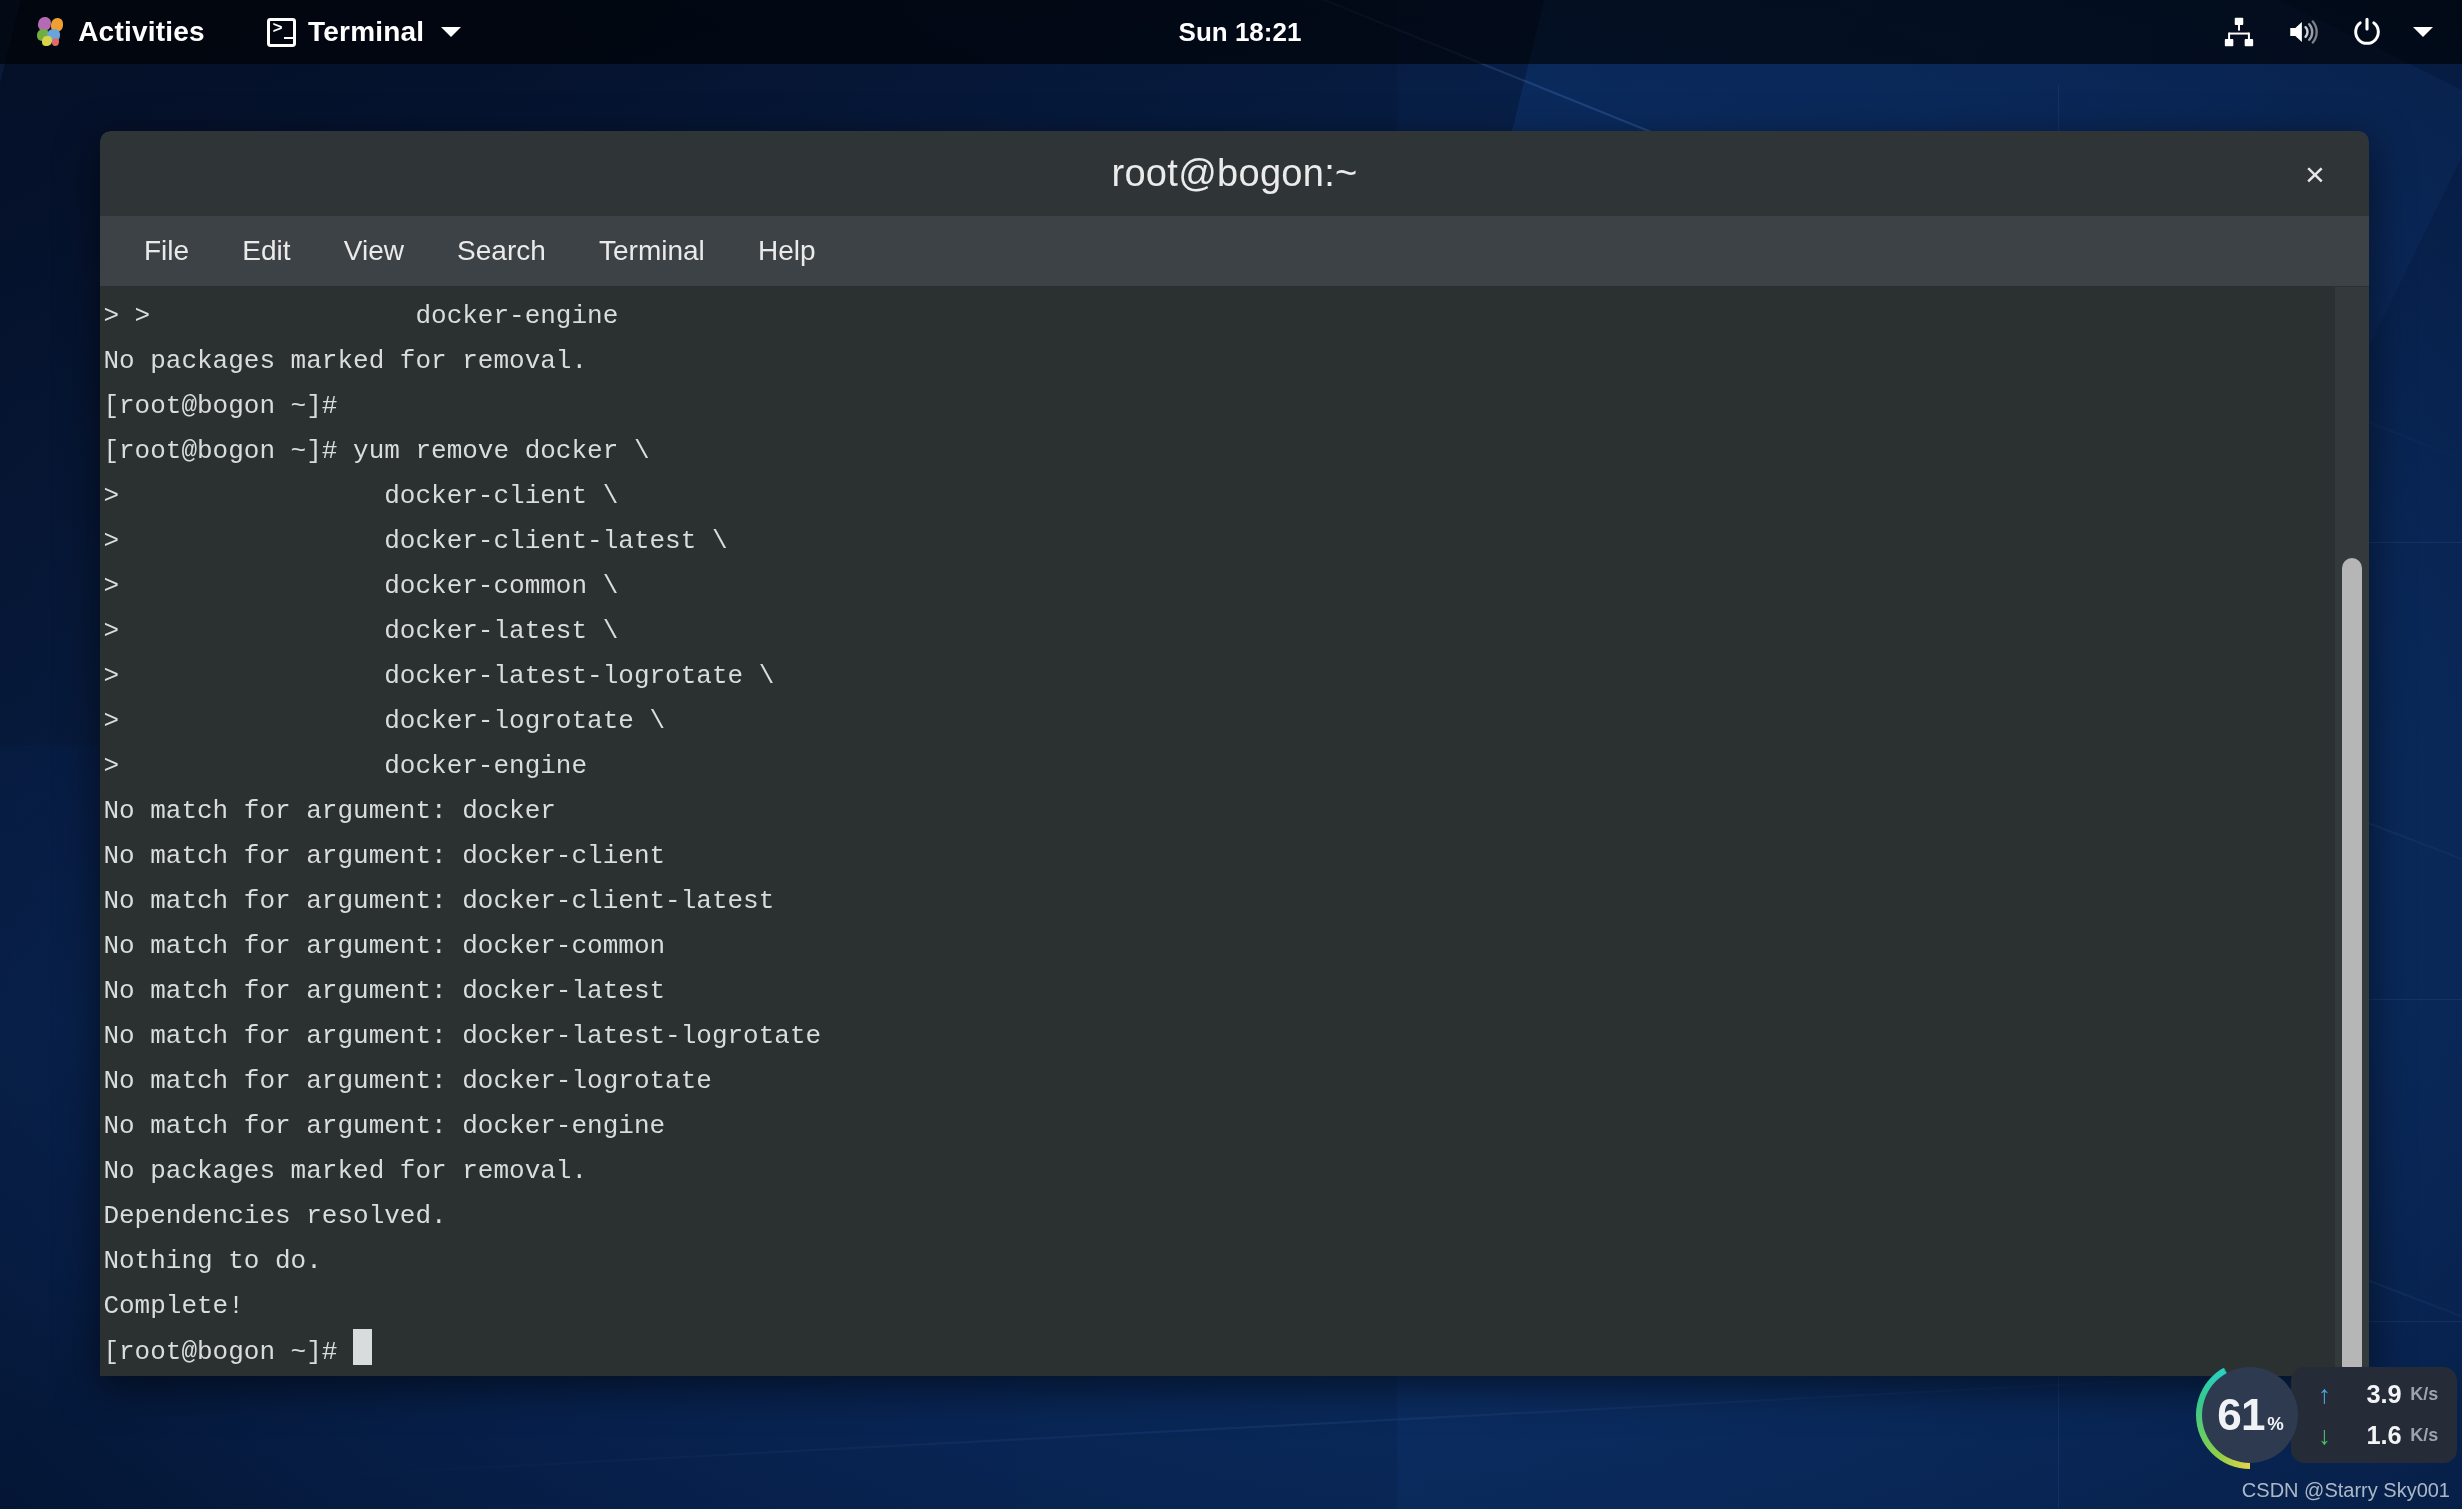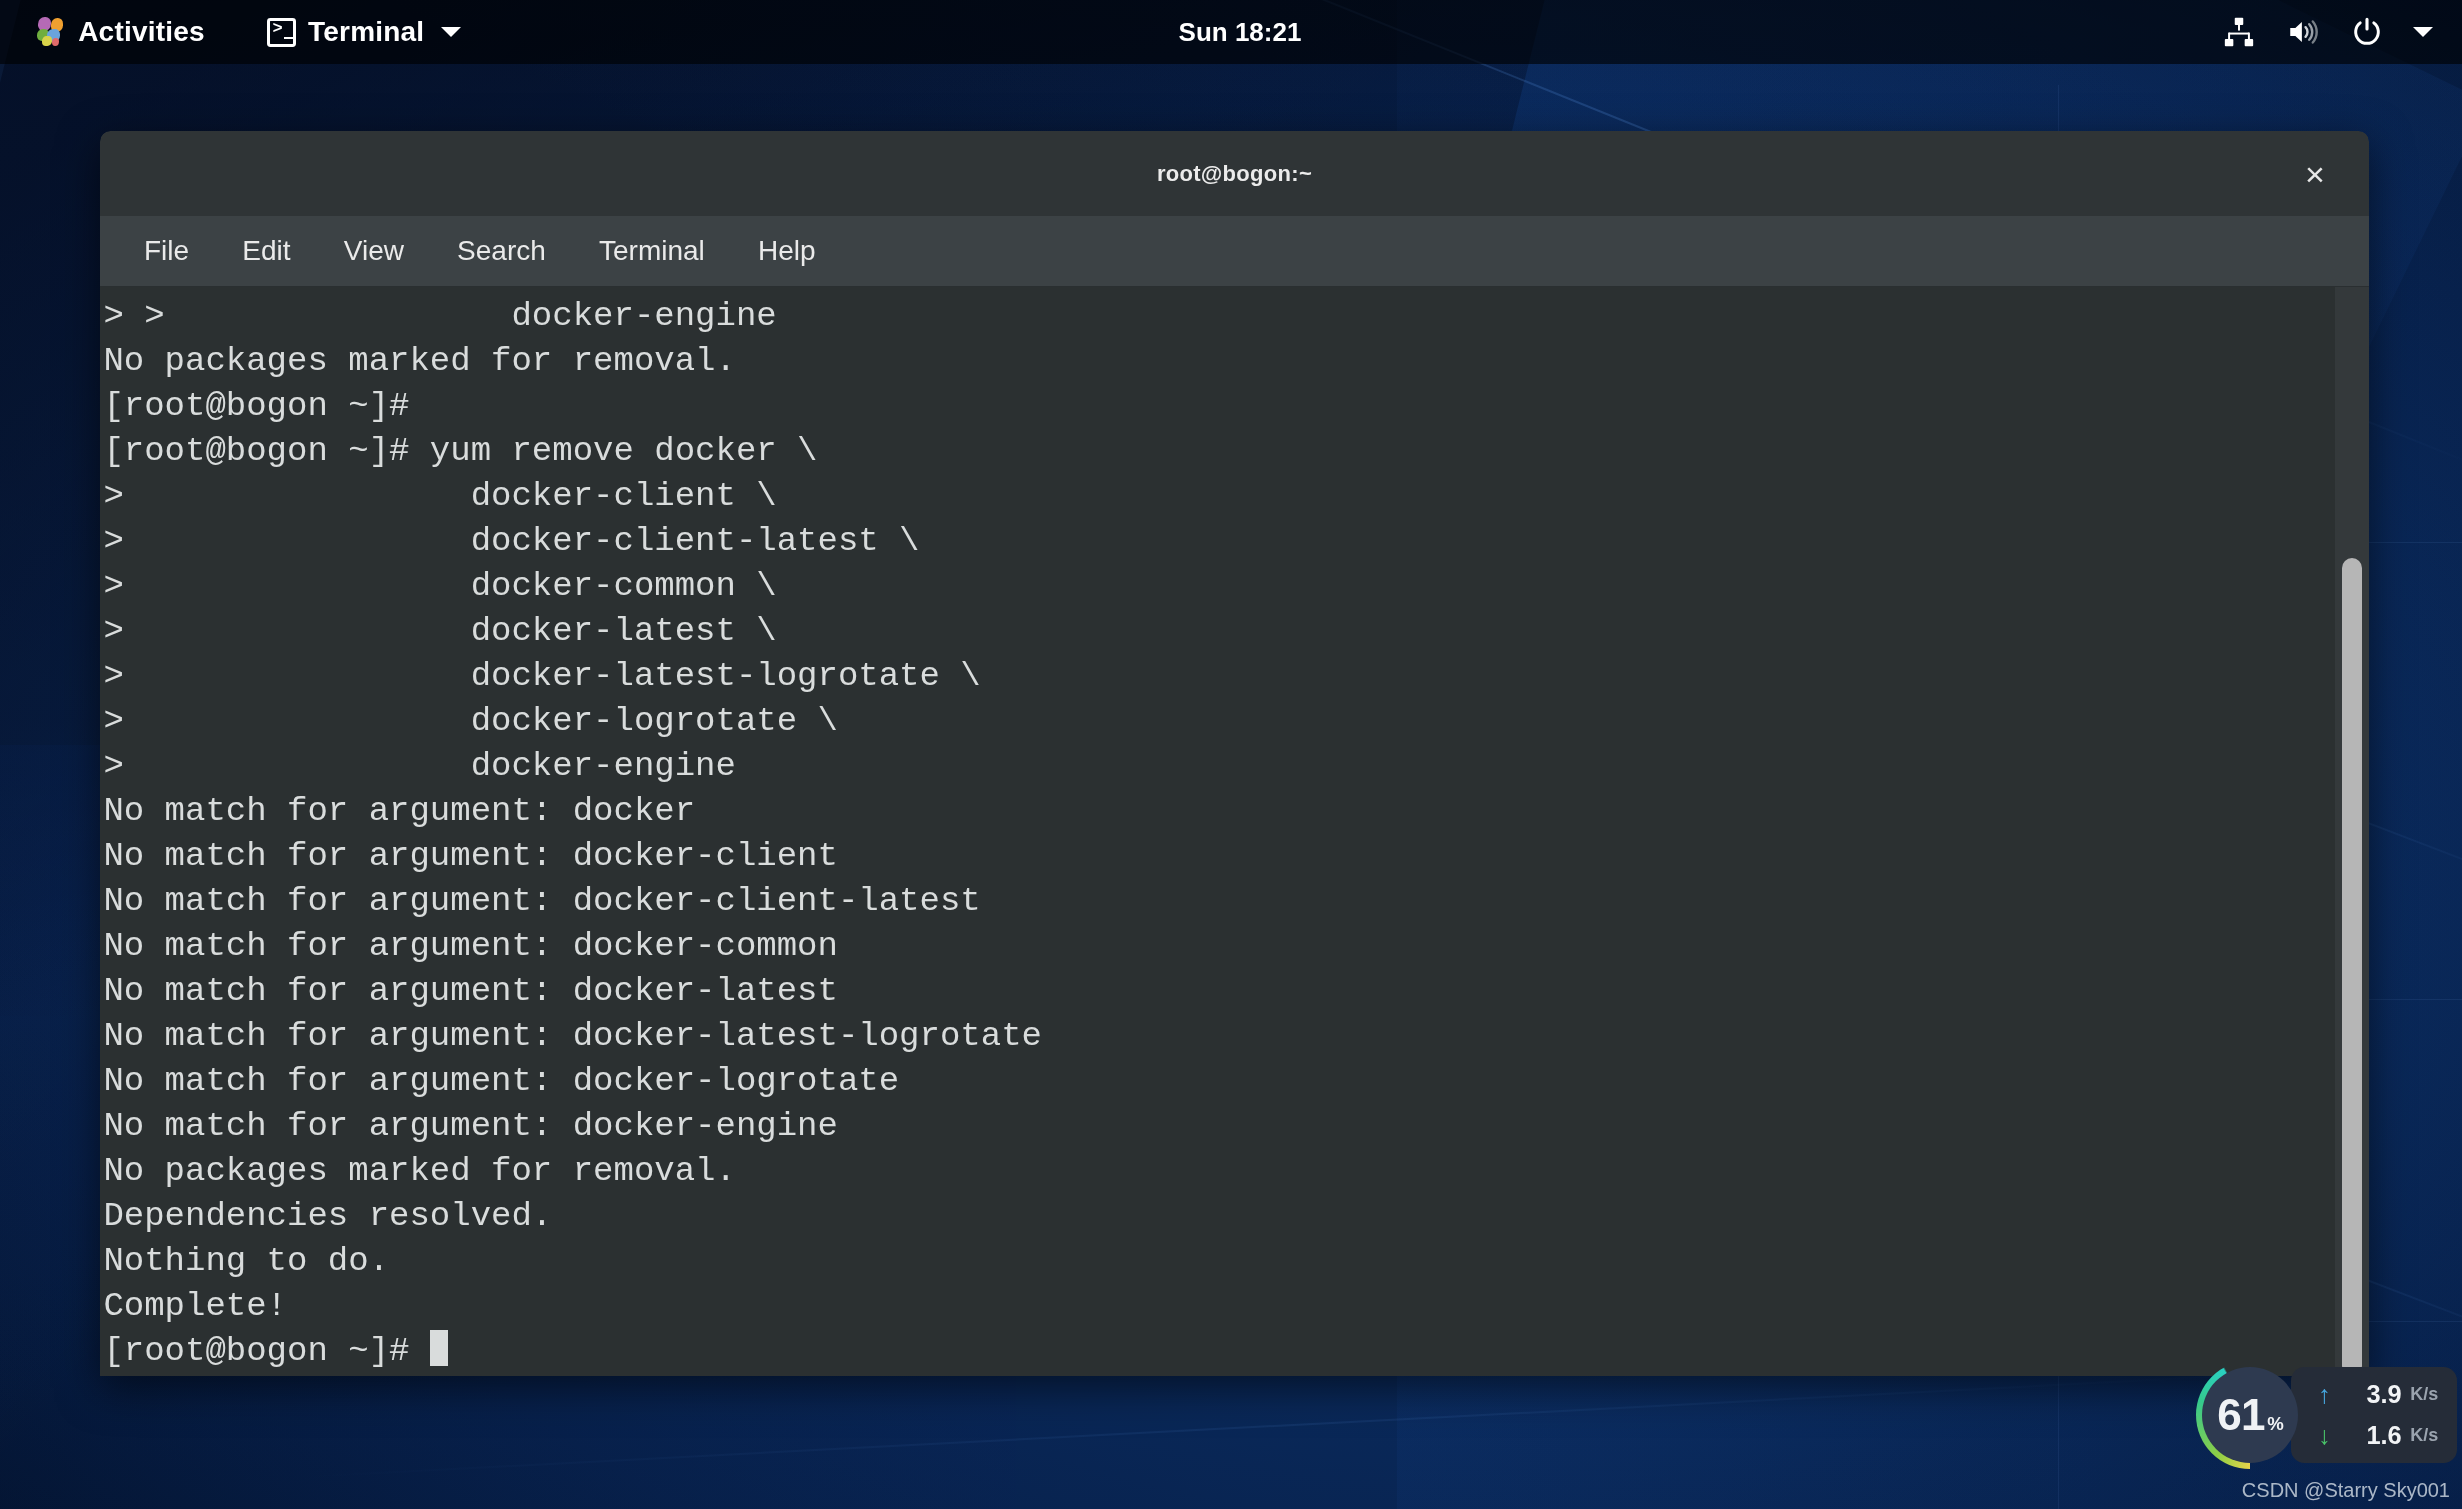--- a/index.html
+++ b/index.html
@@ -114,21 +114,21 @@
     overflow:hidden; z-index:30;
     display:flex; flex-direction:column;
   }
   #titlebar {
     height:85px; background:#2f3436; position:relative;
     display:flex; align-items:center; justify-content:center;
     border-radius:10.2px 10.2px 0 0;
     flex:0 0 85px;
   }
   #title {
-    font-size:22px; font-weight:bold; color:#ebebeb;
+    font-size:38px; font-weight:normal; color:#ebebeb;
     letter-spacing:0.3px;
   }
   #closebtn {
     position:absolute; right:30.5px; top:50%; transform:translateY(-50%);
     width:47px; height:47px; display:flex; align-items:center; justify-content:center;
     color:#e8e8e8; font-size:34px; line-height:1; font-weight:300;
   }
   #menubar {
     height:71px; background:#3c4245; display:flex; align-items:center;
     padding-left:25.4px; gap:16px; flex:0 0 71px;
@@ -137,21 +137,21 @@
   .menu-item {
     font-size:28px; color:#eaeaea; padding:5.1px 18.6px; border-radius:3.4px;
   }
   #termbody {
     flex:1 1 auto; background:#2b3031; position:relative; overflow:hidden;
     display:flex;
   }
   #termtext {
     flex:1 1 auto;
     font-family:"Liberation Mono", monospace;
-    font-size:34px;
+    font-size:26px;
     line-height:45px;
     color:#d9dcdc;
     padding:6.8px 0 0 3.4px;
     white-space:pre;
     letter-spacing:0px;
   }
   #scrolltrack {
     flex:0 0 34px; background:#34393b; position:relative;
   }
   #scrollthumb {

